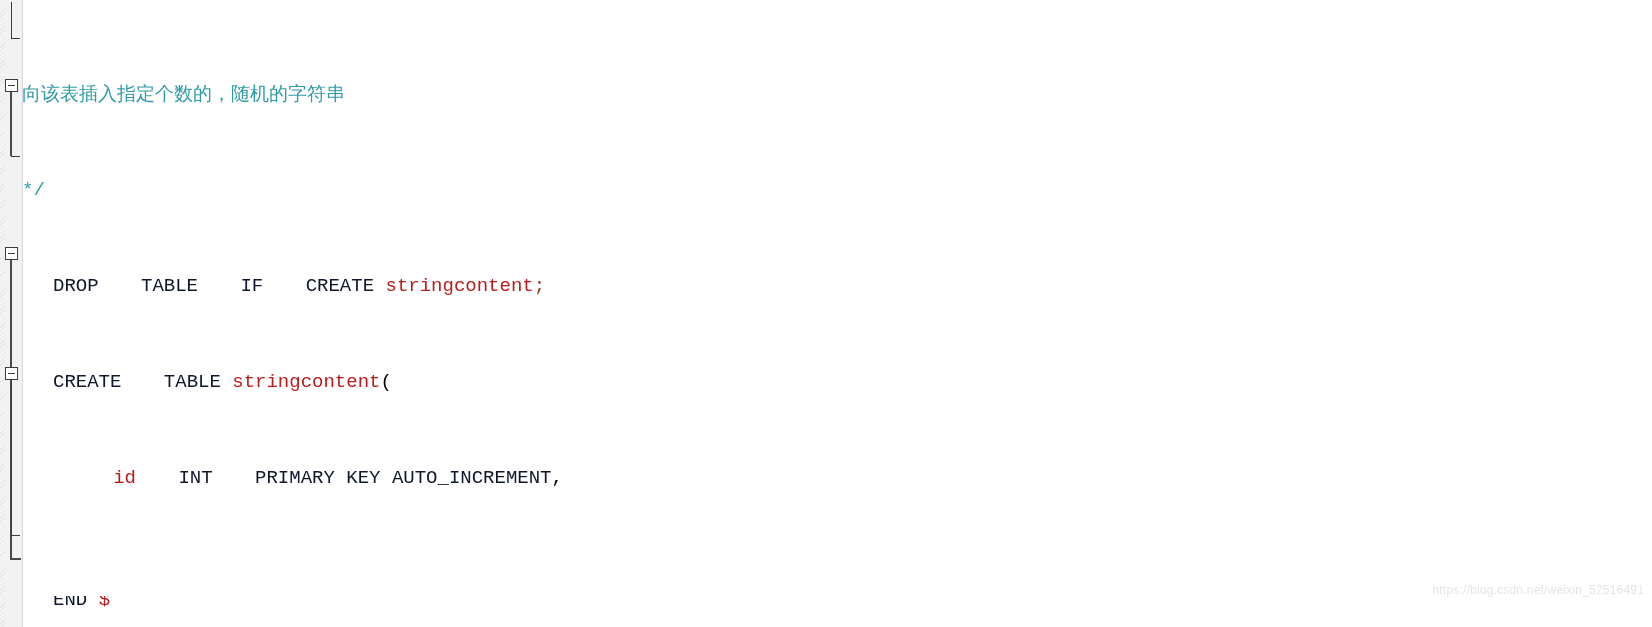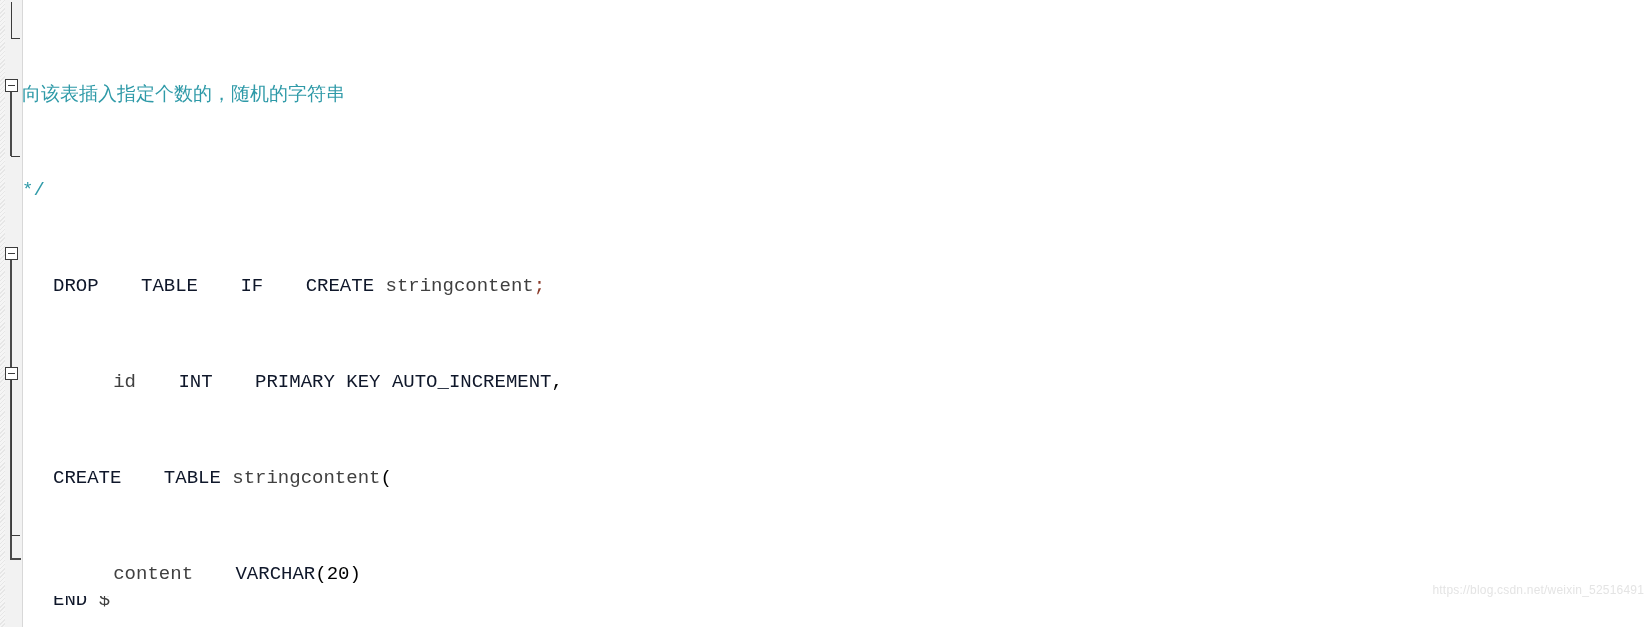--- a/index.html
+++ b/index.html
@@ -96,21 +96,21 @@
     box-sizing: border-box;
   }
   .ln { display: block; height: 24px; }
 
   
   .kw   { color: #0f172a; margin-left: 31px; }           
   .cmt  { color: #2f9aa8; }           
   .cmtcn{ color: #2f9aa8; }
   .pun  { color: #000000; }
   .num  { color: #000000; }
-  .id   { color: #404040; }
+  .id   { color: #b91c1c; }
   .semi { color: #8a3b2a; }
 
   .cn { font-family: "Liberation Sans", "DejaVu Sans", sans-serif; }
 
   
   .watermark {
     position: absolute;
     right: 8px;
     bottom: 30px;
     font-family: "Liberation Sans", sans-serif;
@@ -161,25 +161,24 @@
   <div class="fold-end" style="left:11px; top:535px; width:9px;"></div>
 
   <div class="code">
 
     <span class="ln"><span class="cmtcn cn">向该表插入指定个数的，随机的字符串</span></span>
 
     <span class="ln"><span class="cmt">*/</span></span>
 
     <span class="ln"><span class="kw">DROP</span> <span class="kw">TABLE</span> <span class="kw">IF</span> <span class="kw">CREATE</span> <span class="id">stringcontent</span><span class="semi">;</span></span>
 
+    <span class="ln"><span class="kw">CREATE</span> <span class="kw">TABLE</span> <span class="id">stringcontent</span><span class="pun">(</span></span>
+
     <span class="ln">        <span class="id">id</span> <span class="kw">INT</span> <span class="kw">PRIMARY KEY AUTO_INCREMENT</span><span class="pun">,</span></span>
 
-    <span class="ln"><span class="kw">CREATE</span> <span class="kw">TABLE</span> <span class="id">stringcontent</span><span class="pun">(</span></span>
-
-    <span class="ln">        <span class="id">content</span> <span class="kw">VARCHAR</span><span class="num">(20)</span></span>
 
     
 
     
 
     
 
     
 
     

